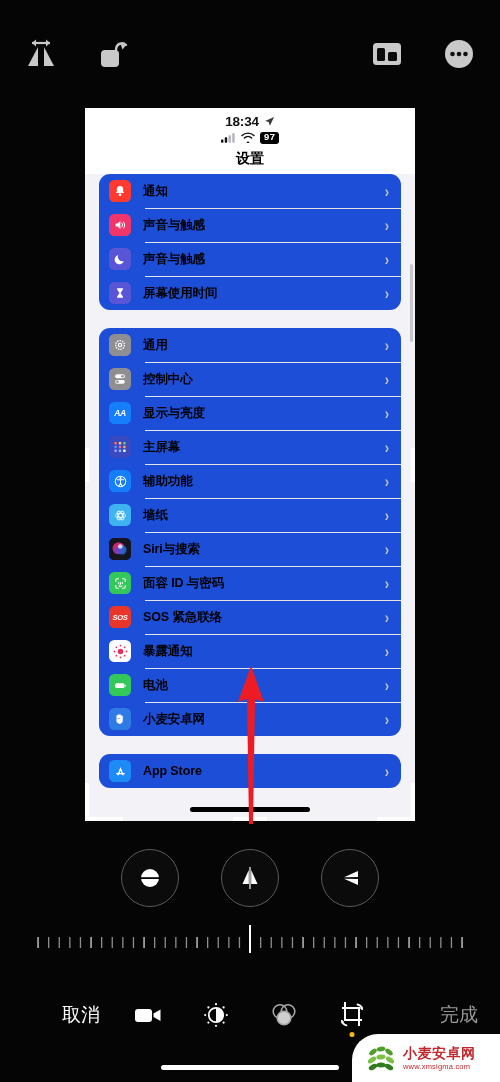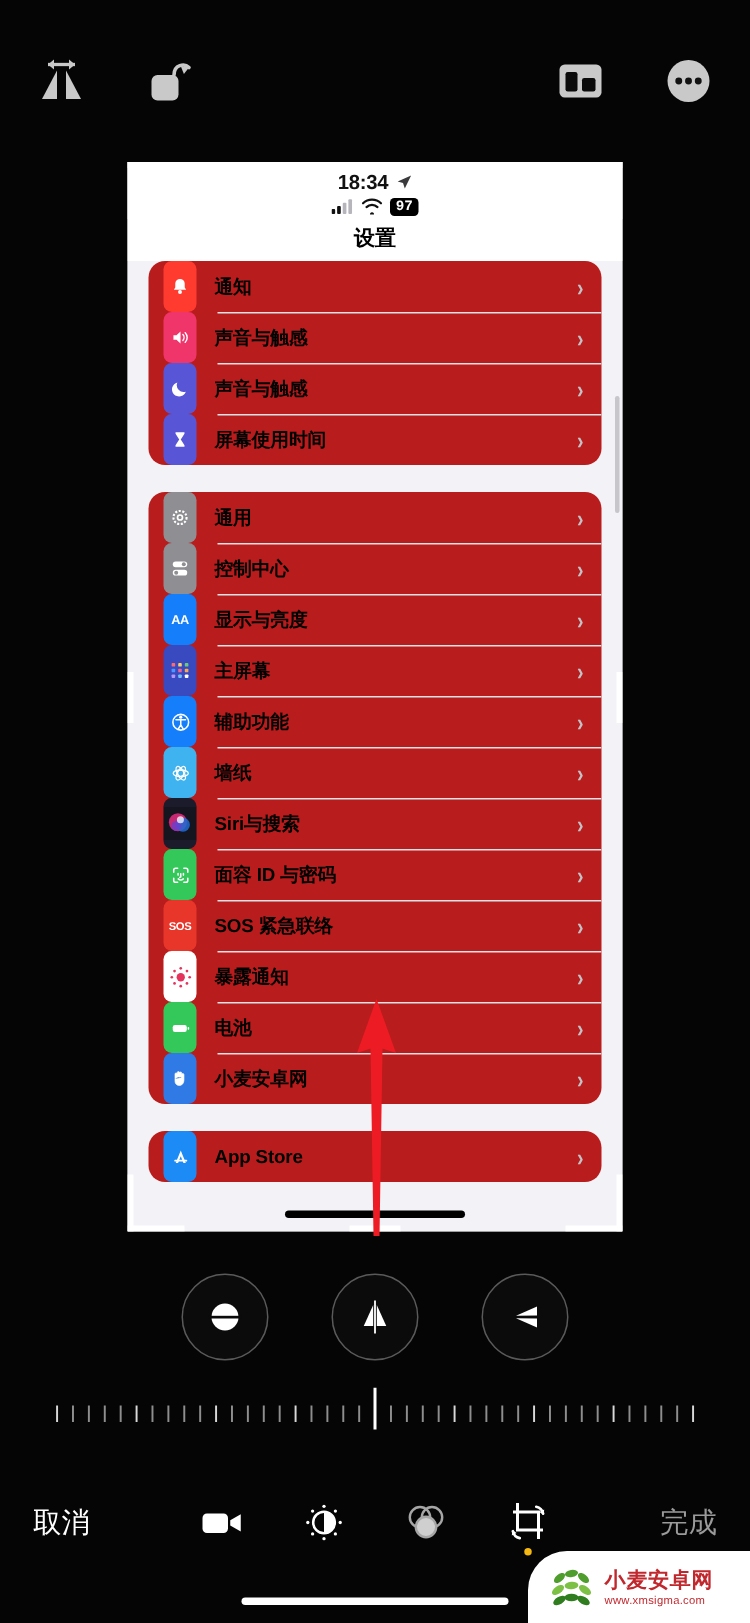--- a/index.html
+++ b/index.html
@@ -51,35 +51,35 @@
     display:flex;align-items:center;
   }
   .ios-navbar{
     background:#ffffff; height:30px; display:flex; align-items:center;
     justify-content:center;
   }
   .ios-title{ font-size:14px; font-weight:700; color:#000; }
 
   .ios-list{ padding:0 14px; position:relative; }
   .grp{
-    background:#b91c1c; border-radius:11px; overflow:hidden;
+    background:#1d4ed8; border-radius:11px; overflow:hidden;
     margin-bottom:18px;
   }
   .row{
     display:flex; align-items:center; height:34px; padding-left:10px;
     position:relative; cursor:pointer;
   }
   .row + .row::before{
     content:""; position:absolute; left:46px; right:0; top:0; height:1px;
     background:#e3e3e8;
   }
   .ic{
-    width:22px;height:34px;border-radius:5.5px;flex:0 0 22px;
+    width:22px;height:22px;border-radius:5.5px;flex:0 0 22px;
     display:flex;align-items:center;justify-content:center;
-    font-size:9px;font-weight:700;color:#fff;overflow:hidden;
+    font-size:9px;font-weight:700;color:#fff;overflow:hidden;font-style:italic;
   }
   .row-label{
     margin-left:12px; font-size:12.5px; font-weight:700; color:#000;
     letter-spacing:-0.1px; flex:1; white-space:nowrap;
   }
   .chev{
     margin-right:12px; color:#c3c3c7; font-size:13px; font-weight:600;
     line-height:1; transform:scaleY(1.25);
   }
   .scroll-ind{
@@ -127,21 +127,21 @@
   .ruler{
     position:absolute; left:0; top:925px; width:500px; height:40px;
   }
 
   
   .bottom-bar{
     position:absolute; left:0; top:980px; width:500px; height:70px;
     display:flex; align-items:center; justify-content:space-between;
     padding:0 22px;
   }
-  .bb-text{ font-size:19px; font-weight:400; color:#fff; cursor:pointer; }
+  .bb-text{ font-size:19px; font-weight:400; color:#fff; cursor:pointer;margin-left:40px; }
   .bb-text.done{ color:#9a9a9a; }
   .bb-tools{ display:flex; align-items:center; gap:34px; }
   .tool{
     width:34px;height:34px;display:flex;align-items:center;justify-content:center;
     position:relative; cursor:pointer;
   }
   .tool .dot{
     position:absolute; bottom:-5px; left:50%; transform:translateX(-50%);
     width:5px;height:5px;border-radius:50%;background:#f5b812;
   }

